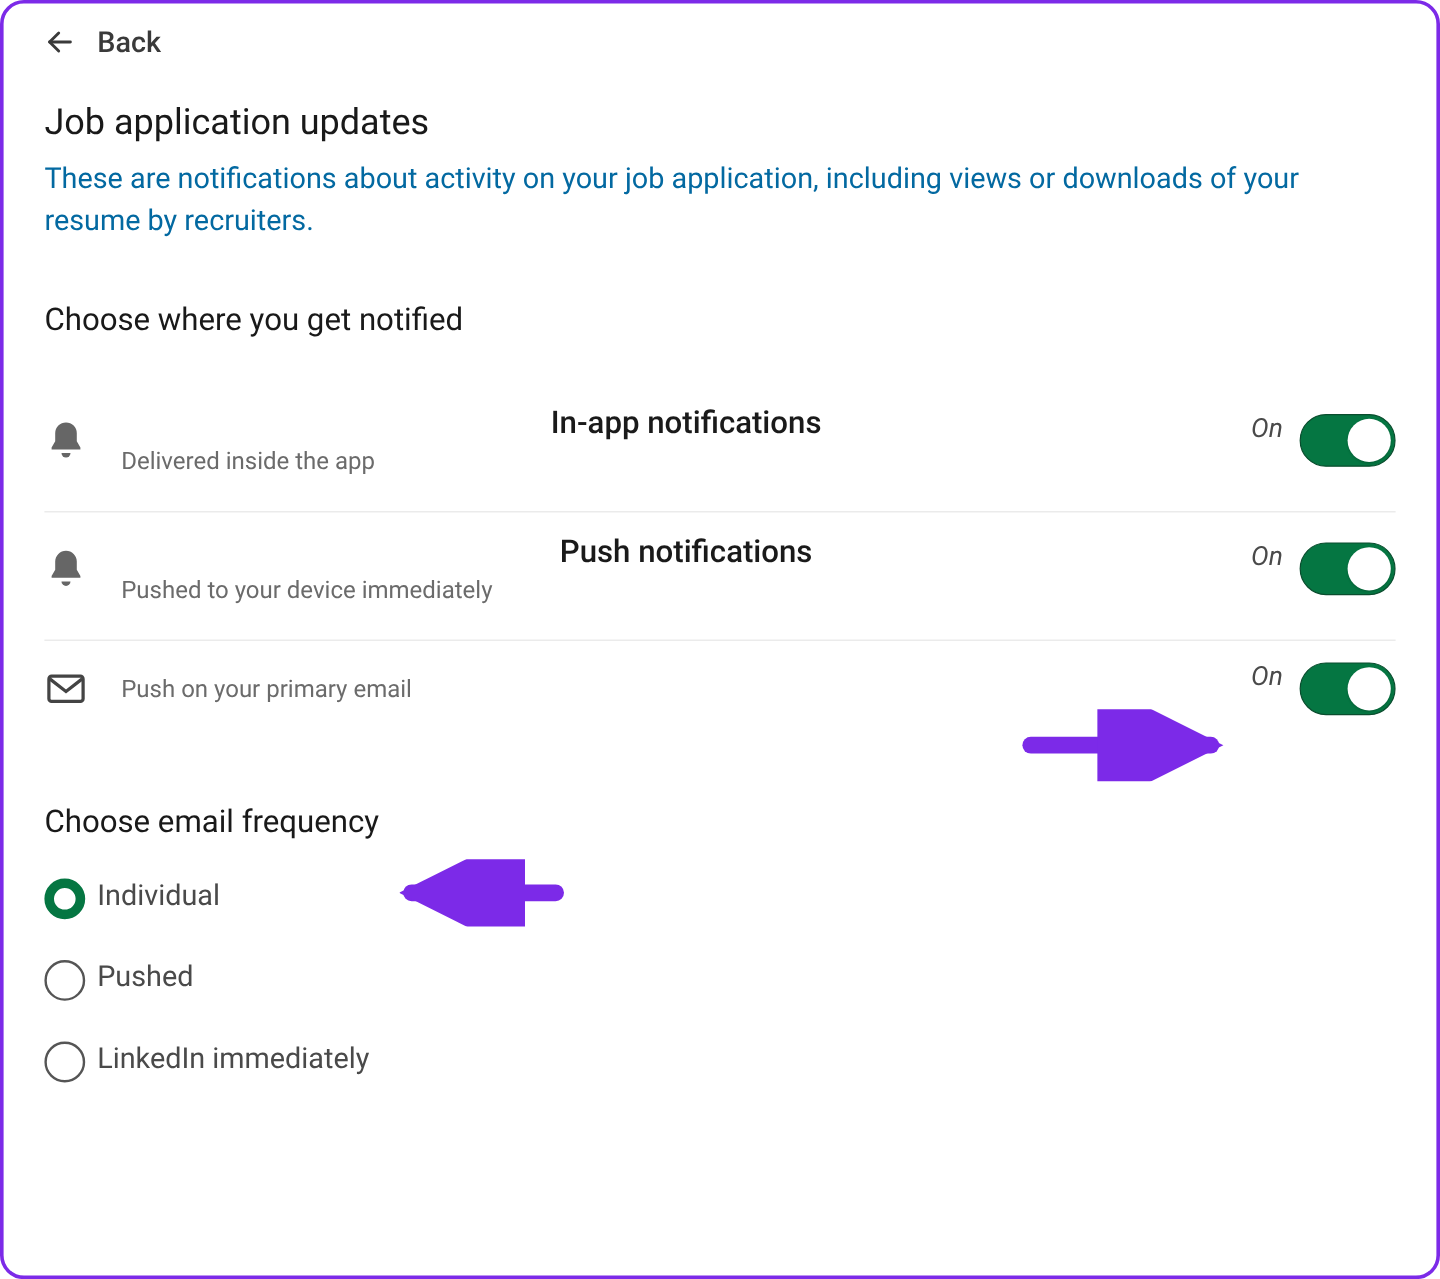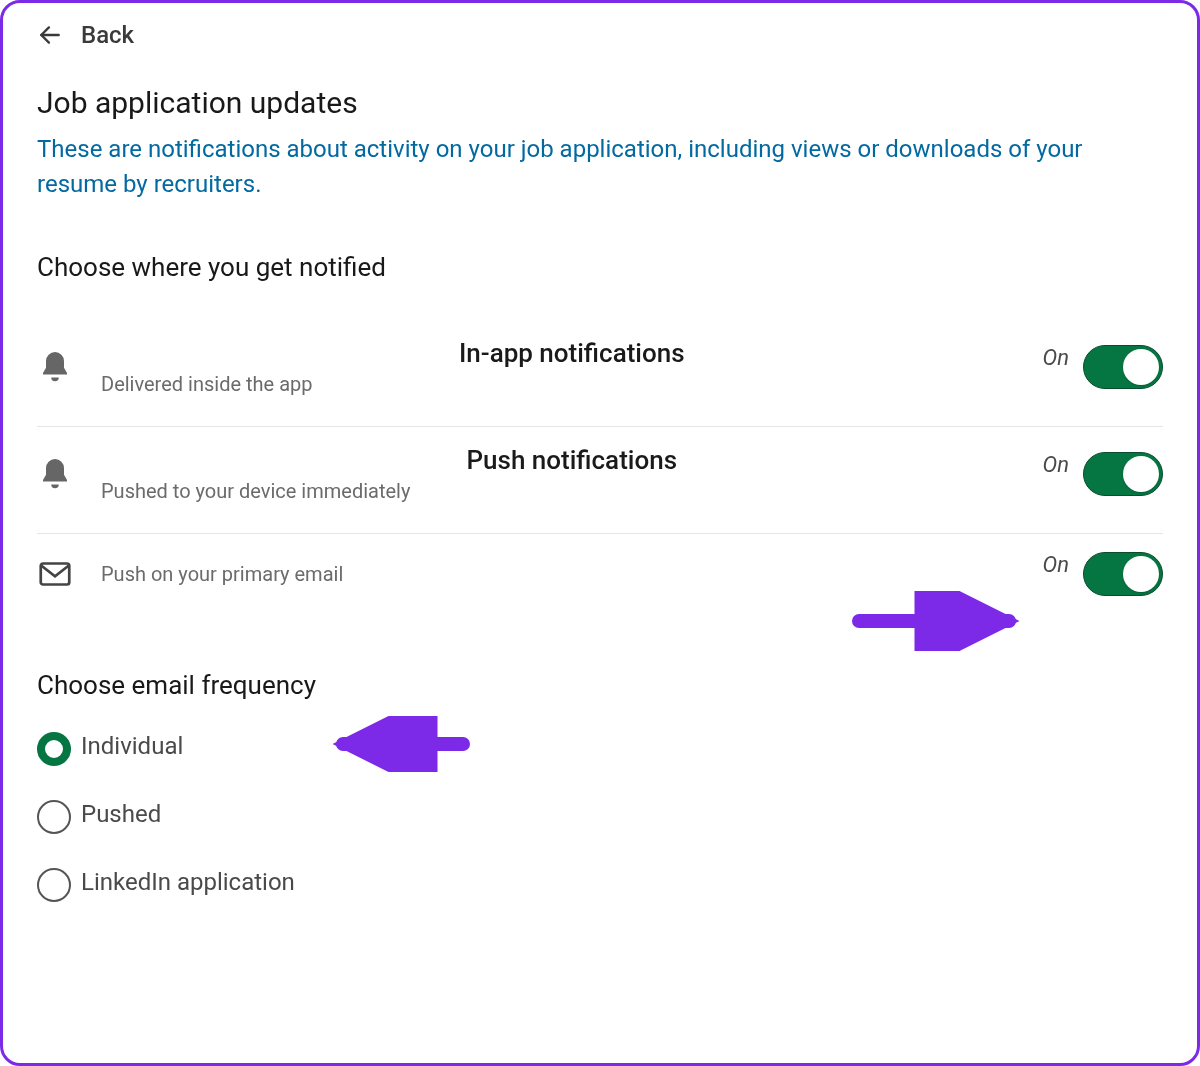--- a/index.html
+++ b/index.html
@@ -176,21 +176,21 @@
   <div class="radio-row">
     <div class="radio-outer selected"></div>
     <span class="radio-label">Individual</span>
   </div>
   <div class="radio-row">
     <div class="radio-outer"></div>
     <span class="radio-label">Pushed</span>
   </div>
   <div class="radio-row">
     <div class="radio-outer"></div>
-    <span class="radio-label">LinkedIn application</span>
+    <span class="radio-label">LinkedIn immediately</span>
   </div>
 
   <div class="arrow" style="left:848px; top:588px;">
     <svg width="170" height="60" viewBox="0 0 170 60">
       <defs>
         <marker id="ahR" viewBox="0 0 12 12" refX="10" refY="6" markerWidth="9" markerHeight="9" orient="auto-start-reverse">
           <path d="M1 1 L11 6 L1 11 Z" fill="#7c2ae8"></path>
         </marker>
       </defs>
       <line x1="8" y1="30" x2="158" y2="30" stroke="#7c2ae8" stroke-width="14" stroke-linecap="round" marker-end="url(#ahR)"></line>

